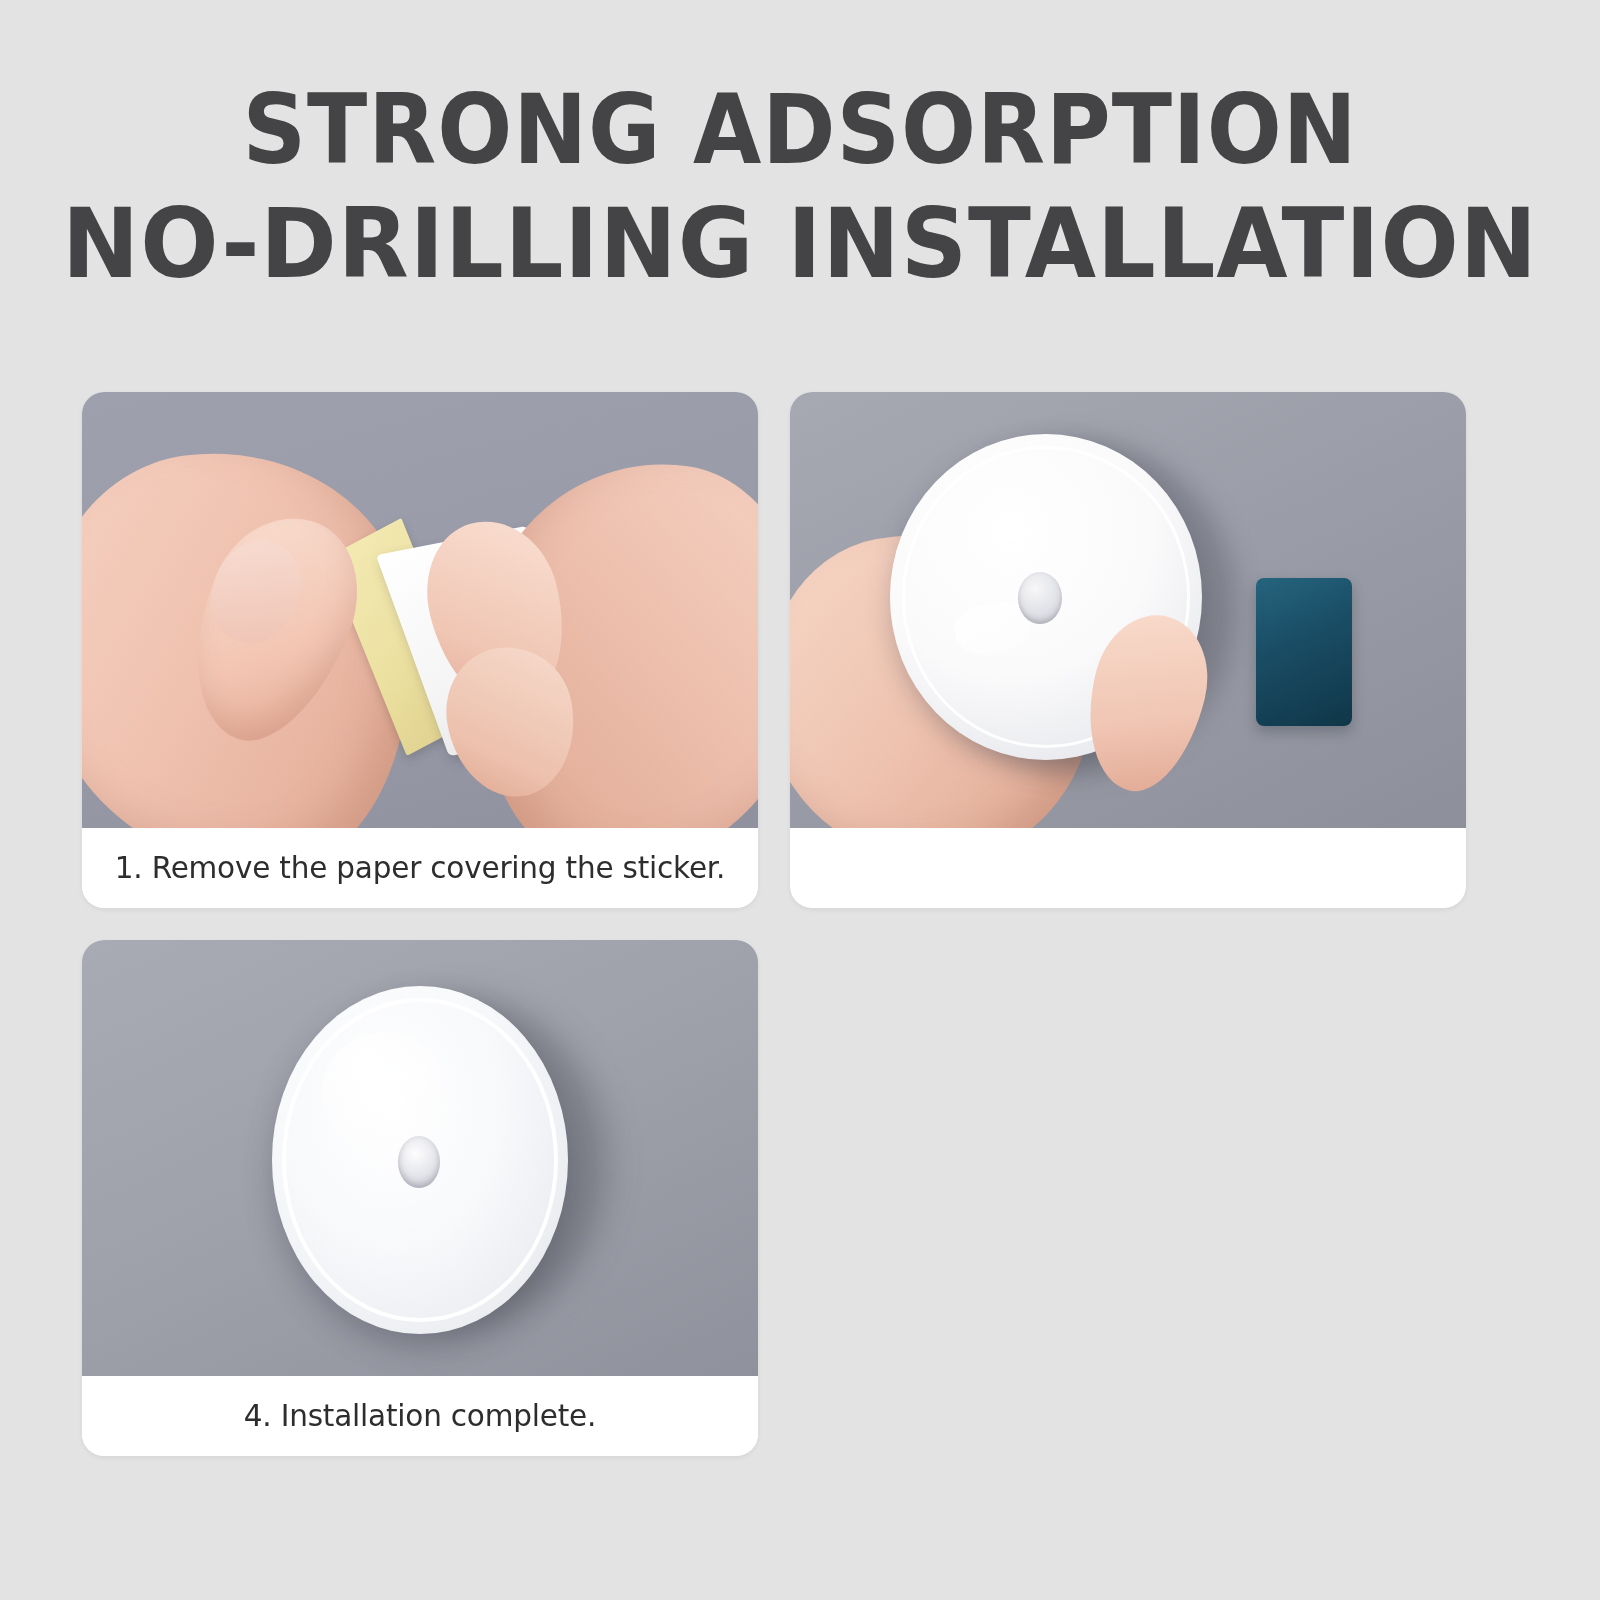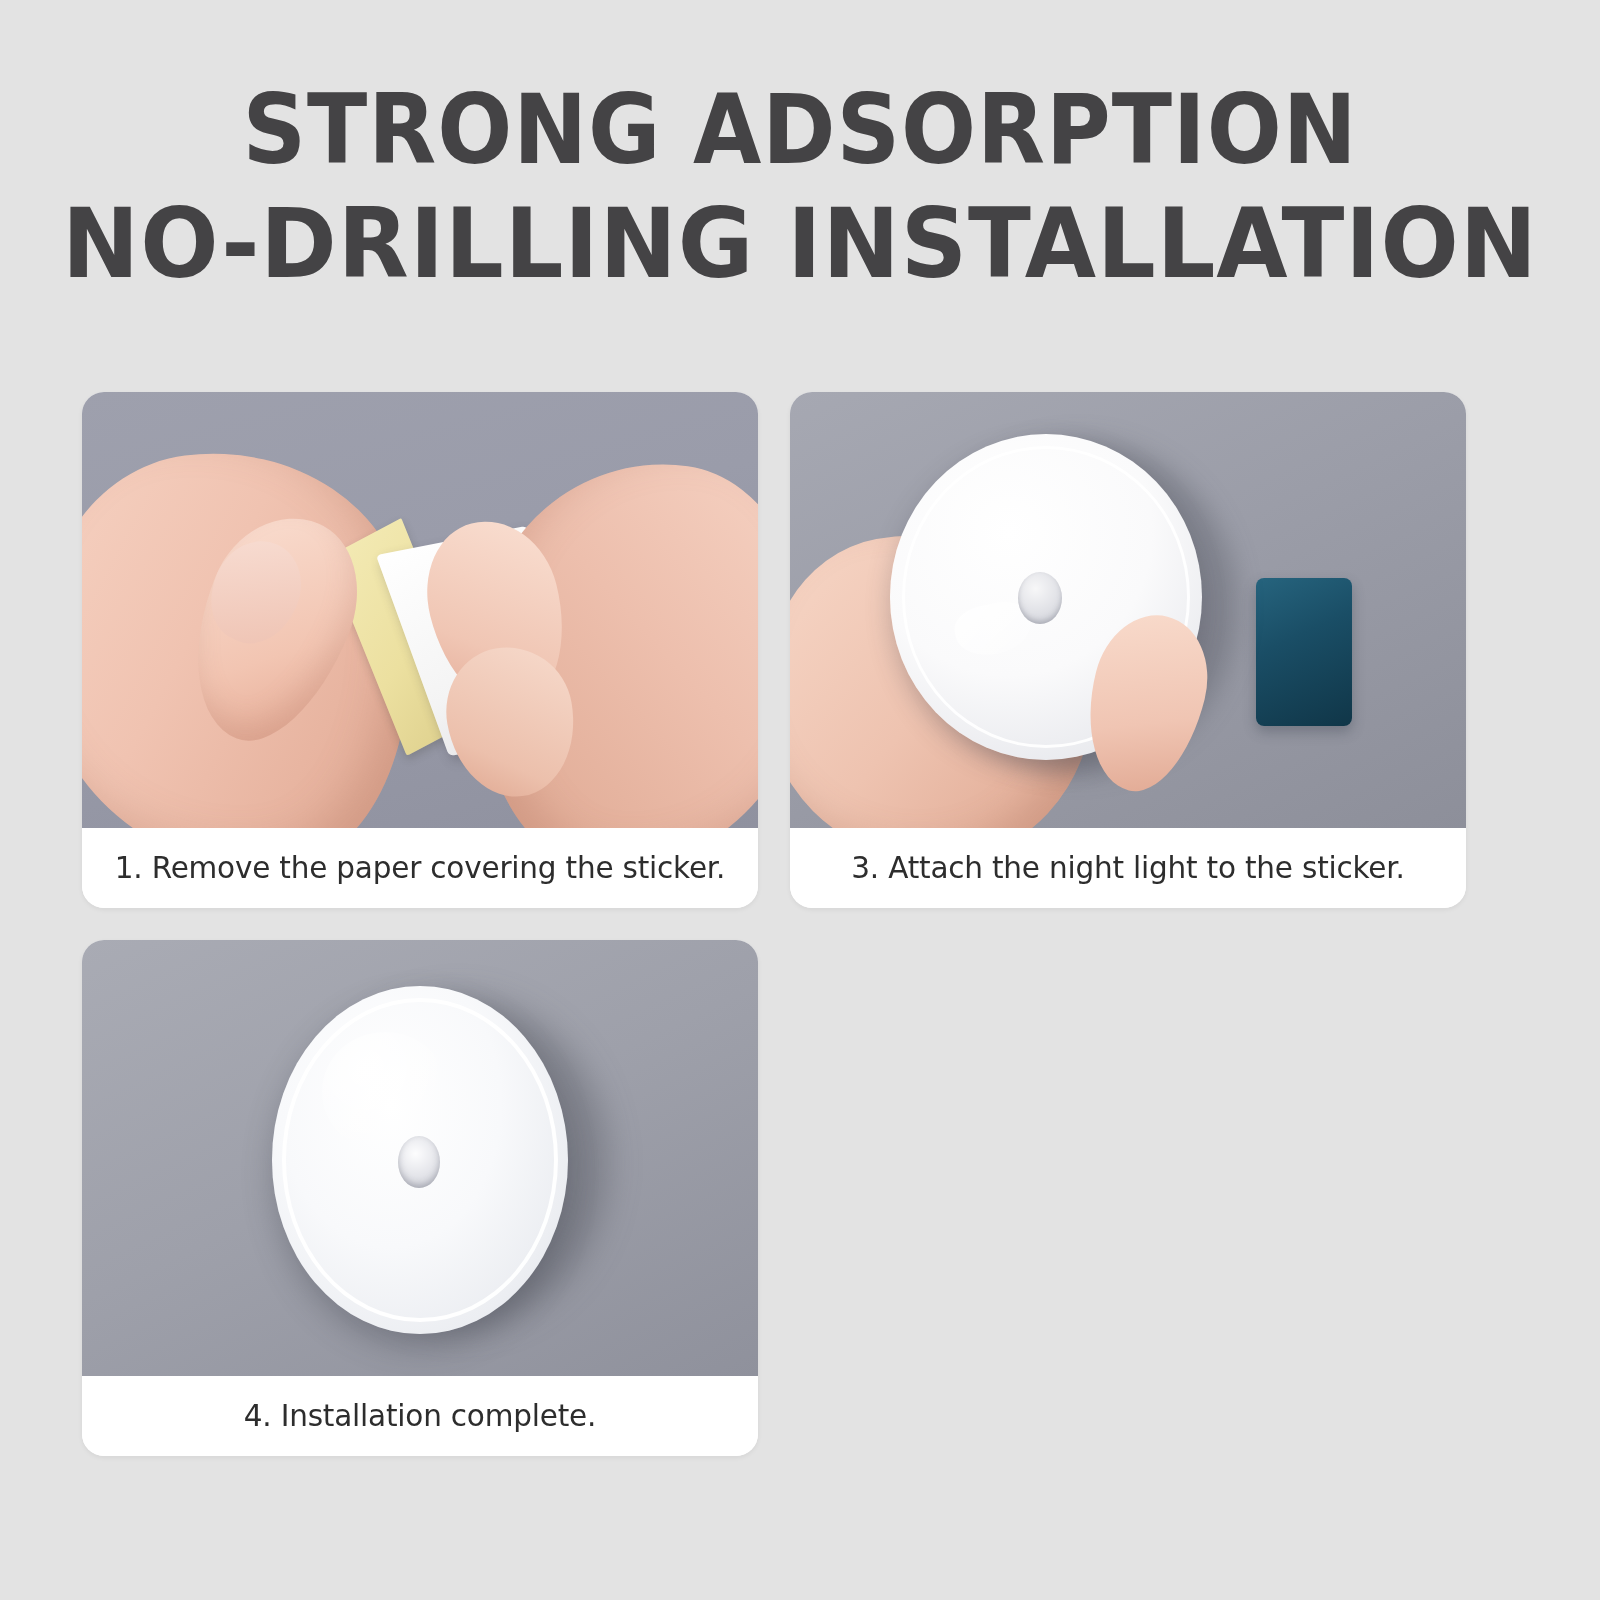--- a/index.html
+++ b/index.html
@@ -425,23 +425,20 @@
     <div class="photo scene3">
       <div class="s3-sticker"></div>
       <div class="s3-hand"></div>
       <div class="s3-light-shadow"></div>
       <div class="s3-light"></div>
       <div class="s3-light-rim"></div>
       <div class="s3-gloss"></div>
       <div class="s3-sensor"></div>
       <div class="s3-thumb"></div>
     </div>
-    <div class="caption-bar">
-      <div class="caption-text">3. Attach the night light to the sticker.</div>
-    </div>
   </div>
 
   <div class="step-card">
     <div class="photo scene4">
       <div class="s4-shadow"></div>
       <div class="s4-body"></div>
       <div class="s4-rim"></div>
       <div class="s4-gloss"></div>
       <div class="s4-sensor"></div>
     </div>

